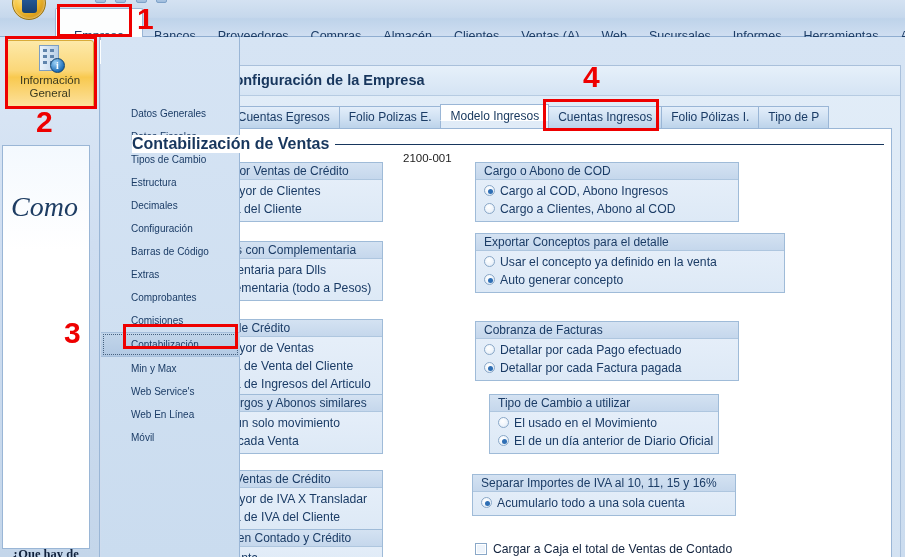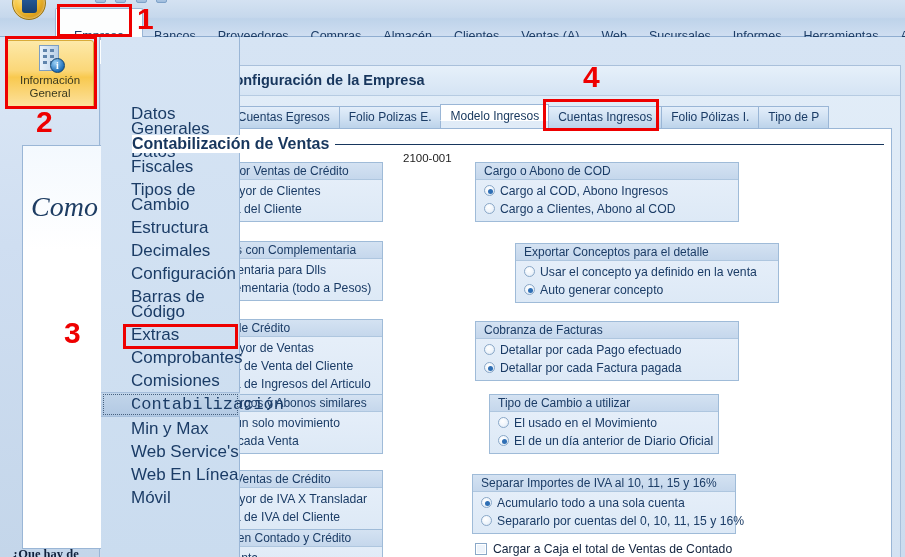--- a/index.html
+++ b/index.html
@@ -75,21 +75,21 @@
     background:#5f84ac;
   }
   #bigbtn .glyph .info{
     position:absolute; right:0; bottom:0; width:15px; height:15px; border-radius:50%;
     background: radial-gradient(circle at 35% 30%,#9ed2f7,#1f6fb8 70%,#14497c);
     border:1px solid #11436f; color:#fff; font-weight:bold; font-size:10px;
     line-height:14px; text-align:center; font-family:"Liberation Serif",serif;
   }
   #bigbtn .lbl{ font-size:11.5px; line-height:13px; color:#3a3a20; }
   #comoPanel{
-    position:absolute; left:22px; top:108px; width:88px; height:404px;
+    position:absolute; left:2px; top:108px; width:88px; height:404px;
     background:linear-gradient(to bottom,#f4f9fe 0%,#ffffff 26%,#ffffff 100%);
     border:1px solid #9ab6d6;
   }
   #comoText{
     position:absolute; left:8px; top:45px; width:80px;
     font-family:"Liberation Serif", serif; font-style:italic;
     font-size:28px; color:#1e3d63;
   }
   #queText{
     position:absolute; left:12px; top:510px; font-size:12.5px; font-weight:bold;
@@ -97,26 +97,26 @@
   }
 
   
   #navcol{
     position:absolute; left:101px; top:37px; width:139px; height:520px;
     background:linear-gradient(to bottom,#d6e4f4 0%,#cadcef 100%);
     border-right:1px solid #9ab6d6;
   }
   #navlist{ position:absolute; left:0; top:65px; width:139px; }
   .nav-item{
-    padding:4px 0 4px 30px; font-size:17px; color:#1b3c66; line-height:15px;
+    padding:4px 0 4px 30px; font-size:10px; color:#1b3c66; line-height:15px;
   }
   .nav-item.selected{
     background:linear-gradient(to bottom,#c2d5ea,#b2c9e3);
     border-top:1px solid #a5bedb; border-bottom:1px solid #a5bedb;
-    outline:1px dotted #46617f; outline-offset:-3px;font-family:Liberation Mono, monospace;
+    outline:1px dotted #46617f; outline-offset:-3px;
   }
 
   
   #main{
     position:absolute; left:101px; top:37px; width:804px; height:520px;
     background:linear-gradient(to bottom,#d6e4f4 0%,#cbdcef 100%);
     border-left:1px solid #9ab6d6;
   }
   #winTitle{
     position:absolute; left:12px; top:9px; font-size:13px; font-weight:bold;
@@ -304,21 +304,21 @@
           </div>
         </div>
       <div id="rightGroups">
           <div class="gbox" style="left: 352px; top: 33px; width: 264px;">
             <div class="gtitle">Cargo o Abono de COD</div>
             <div class="gbody">
               <div class="radio-row"><span class="rb on"></span><span>Cargo al COD, Abono  Ingresos</span></div>
               <div class="radio-row"><span class="rb"></span><span>Cargo a Clientes, Abono al COD</span></div>
             </div>
           </div>
-          <div class="gbox" style="left: 352px; top: 114px; width: 264px; margin-left: 40px;">
+          <div class="gbox" style="left: 352px; top: 104px; width: 310px;">
             <div class="gtitle">Exportar Conceptos para el detalle</div>
             <div class="gbody">
               <div class="radio-row"><span class="rb"></span><span>Usar el concepto ya definido en la venta</span></div>
               <div class="radio-row"><span class="rb on"></span><span>Auto generar concepto</span></div>
             </div>
           </div>
           <div class="gbox" style="left: 352px; top: 192px; width: 264px;">
             <div class="gtitle">Cobranza de Facturas</div>
             <div class="gbody">
               <div class="radio-row"><span class="rb"></span><span>Detallar por cada Pago efectuado</span></div>
@@ -329,21 +329,20 @@
             <div class="gtitle">Tipo de Cambio a utilizar</div>
             <div class="gbody">
               <div class="radio-row"><span class="rb"></span><span>El usado en el Movimiento</span></div>
               <div class="radio-row"><span class="rb on"></span><span>El de un día anterior de Diario Oficial</span></div>
             </div>
           </div>
           <div class="gbox" style="left: 349px; top: 345px; width: 264px;">
             <div class="gtitle">Separar Importes de IVA al 10, 11, 15 y 16%</div>
             <div class="gbody">
               <div class="radio-row"><span class="rb on"></span><span>Acumularlo todo a una sola cuenta</span></div>
-              <div class="radio-row"><span class="rb"></span><span>Separarlo por cuentas del 0, 10, 11, 15 y 16%</span></div>
             </div>
           </div>
         </div>
       <div id="checkboxArea" style="position: absolute; left: 352px; top: 410px; width: 280px;">
           <div class="cb-row"><span class="cb"></span><span>Cargar a Caja el total de Ventas de Contado</span></div>
         </div>
     </div>
   </div>
 </div>
 

